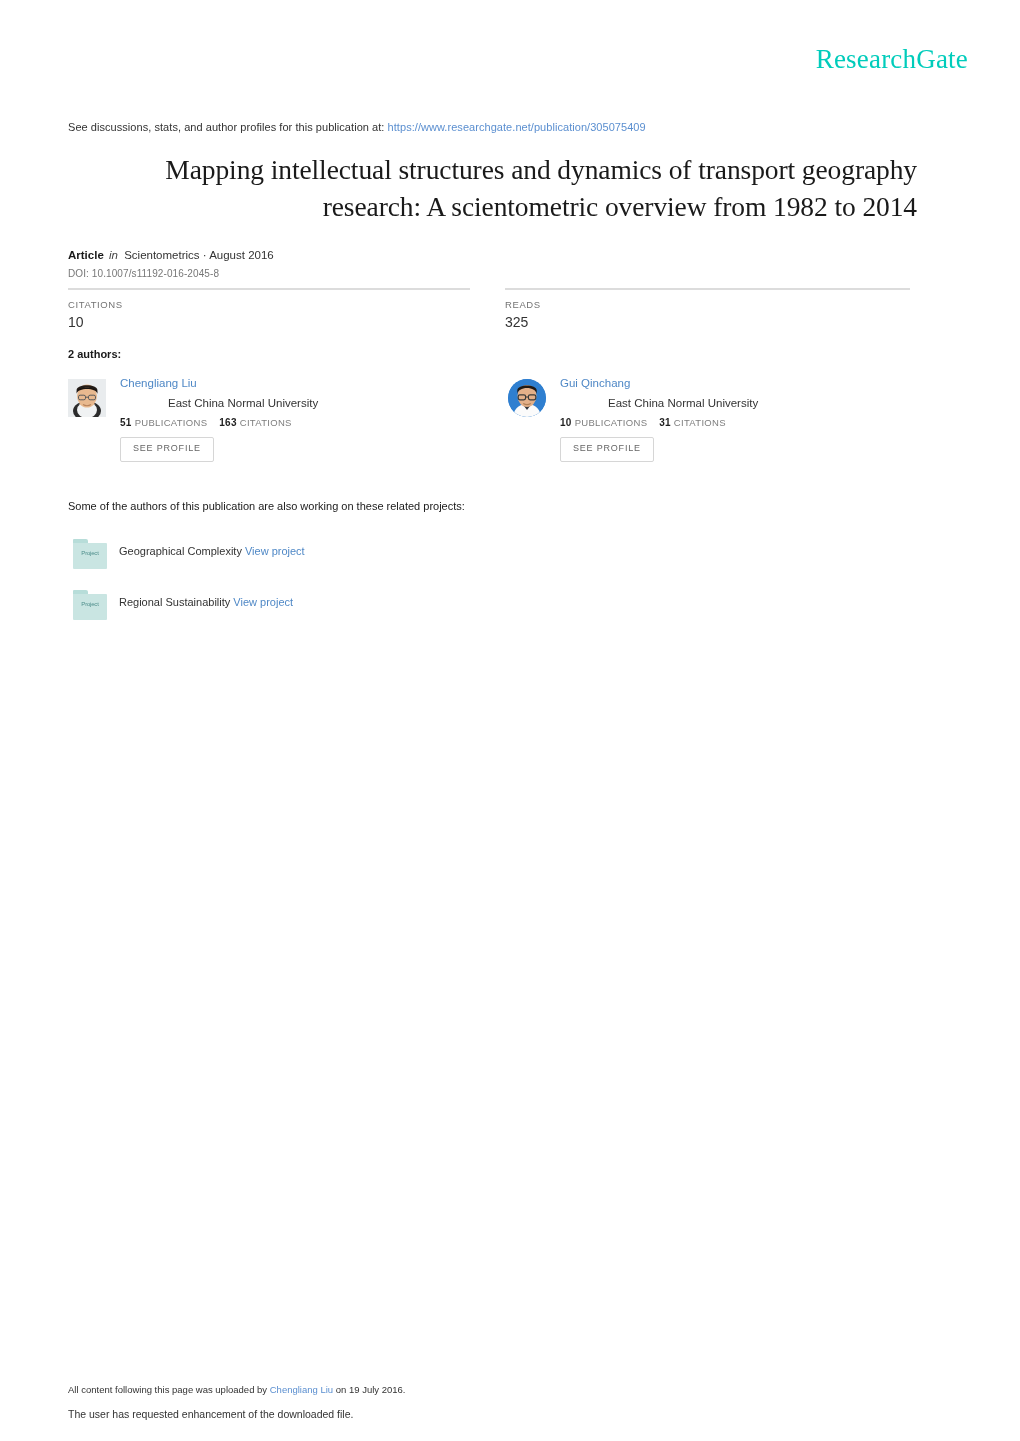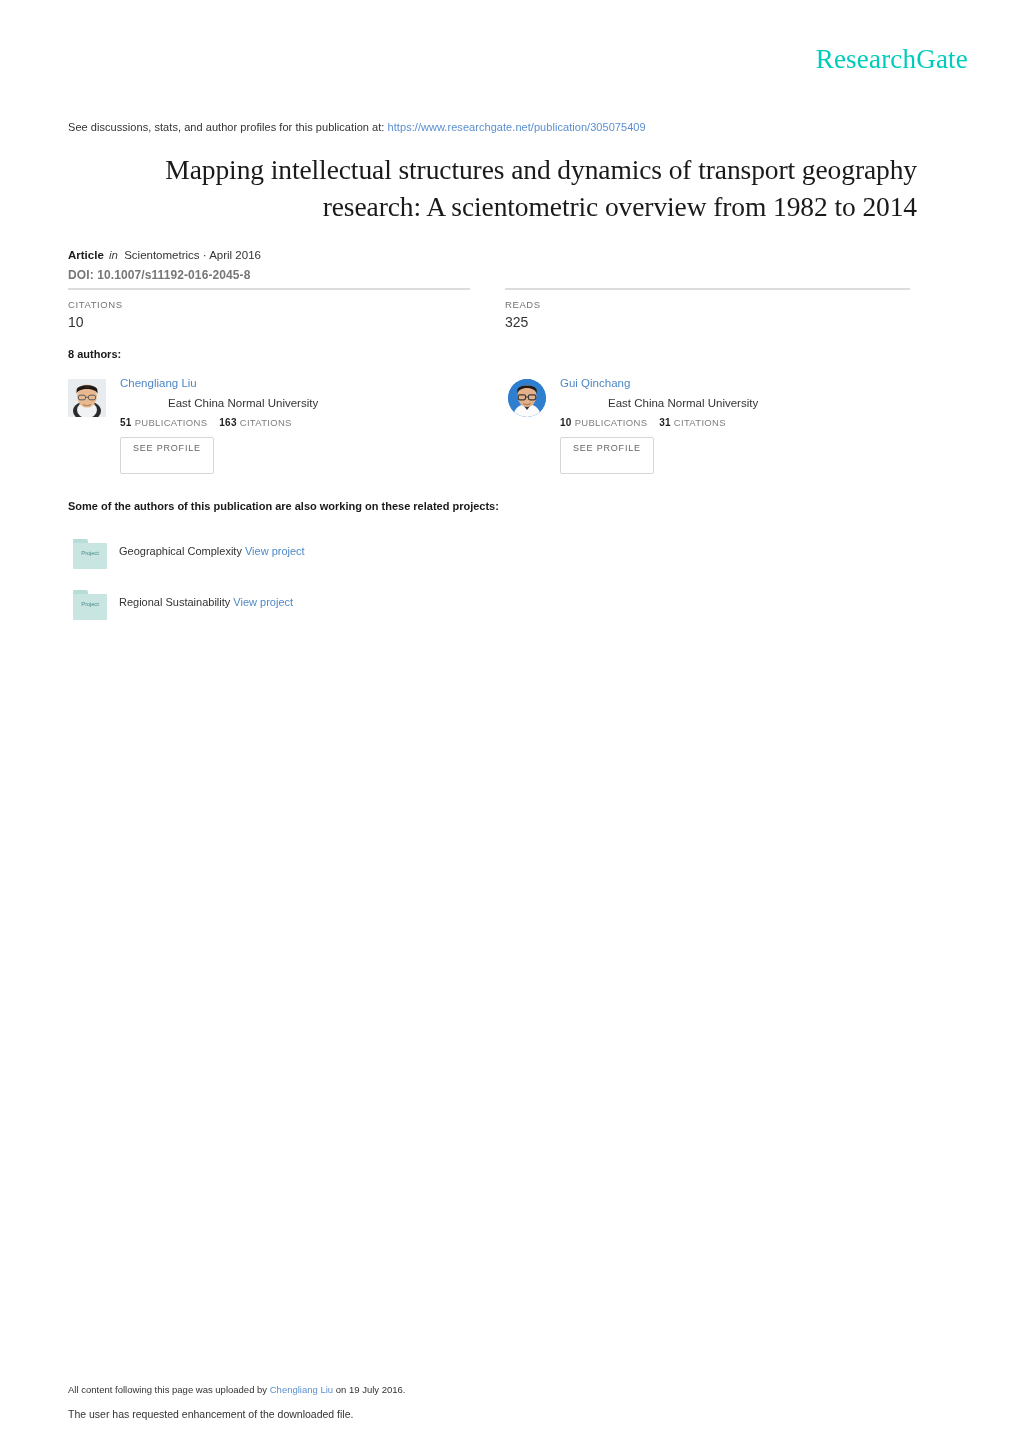--- a/index.html
+++ b/index.html
@@ -81,25 +81,24 @@
   .article-meta .in {
     font-style: italic;
     color: #444444;
     margin: 0 3px 0 2px;
   }
   .article-meta .journal { color: #333333; }
   .doi {
     position: absolute;
     top: 268px;
     left: 68px;
-    font-size: 12px;
+    font-size: 10px;
     color: #777777;
     letter-spacing: 0.1px;
     white-space: nowrap;
-    font-weight: bold;
   }
 
   
   .stats {
     position: absolute;
     top: 288px;
     left: 68px;
     width: 842px;
     height: 60px;
   }
@@ -185,38 +184,38 @@
   }
   .author-stats b {
     color: #1f1f1f;
     font-size: 10px;
     font-weight: bold;
   }
   .author-stats .sep { display: inline-block; width: 6px; }
   .see-profile {
     display: inline-block;
     margin-top: 9px;
-    padding: 6px 12px 20px 12px;
+    padding: 6px 12px 8px 12px;
     border: 1px solid #d6d6d6;
     border-radius: 2px;
     background: #ffffff;
     font-size: 9px;
     color: #666666;
     letter-spacing: 0.8px;
     line-height: 1;
     cursor: pointer;
   }
 
   
   .projects-head {
     position: absolute;
     top: 500px;
     left: 68px;
     font-size: 11px;
-    font-weight: bold;
+    font-weight: normal;
     color: #1a1a1a;
   }
   .project-row {
     position: absolute;
     left: 68px;
     height: 32px;
   }
   .project-row.p0 { top: 539px; }
   .project-row.p1 { top: 590px; }
 
@@ -295,38 +294,38 @@
   <div class="discussion-line">
     <span>See discussions, stats, and author profiles for this publication at:</span>
     <a class="url" href="#">https://www.researchgate.net/publication/305075409</a>
   </div>
 
   <div class="title">Mapping intellectual structures and dynamics of transport geography research: A scientometric overview from 1982 to 2014</div>
 
   <div class="article-meta">
     <span class="kind">Article</span>
     <span class="in">in</span>
-    <span class="journal">Scientometrics · April 2016</span>
+    <span class="journal">Scientometrics · August 2016</span>
   </div>
   <div class="doi">DOI: 10.1007/s11192-016-2045-8</div>
 
   <div class="stats">
     <div class="stat-col left">
       <div class="stat-rule"></div>
       <div class="stat-label">CITATIONS</div>
       <div class="stat-value">10</div>
     </div>
     <div class="stat-col right">
       <div class="stat-rule"></div>
       <div class="stat-label">READS</div>
       <div class="stat-value">325</div>
     </div>
   </div>
 
-  <div class="authors-head">8 authors:</div>
+  <div class="authors-head">2 authors:</div>
 
   <div class="author a0">
     <div class="avatar">
       <svg width="38" height="38" viewBox="0 0 38 38">
         <rect x="0" y="0" width="38" height="38" fill="#e9ecee"></rect>
         <ellipse cx="19" cy="32" rx="14" ry="10" fill="#2b2b2b"></ellipse>
         <ellipse cx="19" cy="31" rx="10" ry="8" fill="#f0f2f3"></ellipse>
         <ellipse cx="19" cy="17" rx="10" ry="11.5" fill="#e8b98f"></ellipse>
         <path d="M8.6 15 C8.6 6.5 29.4 6.5 29.4 15 L29.4 11 C29.4 4.5 8.6 4.5 8.6 11 Z" fill="#241c17"></path>
         <path d="M8.8 14.5 C9.5 8.5 28.5 8.5 29.2 14.5 L29.2 12.5 C28.4 7 9.6 7 8.8 12.5 Z" fill="#1a1411"></path>

